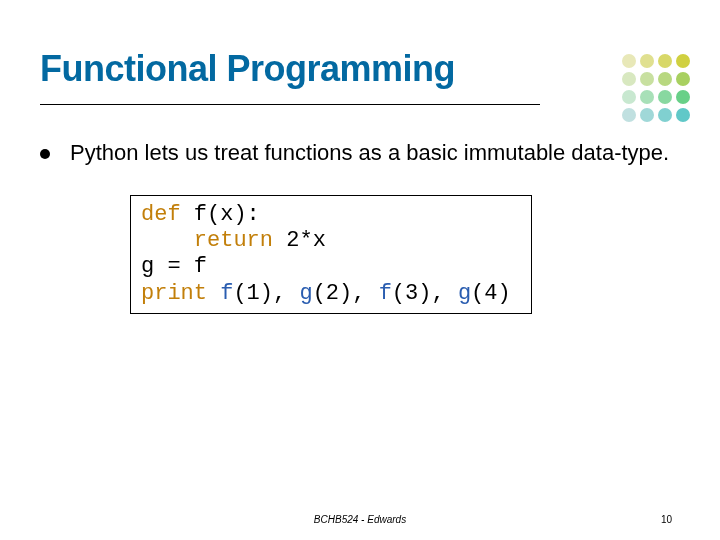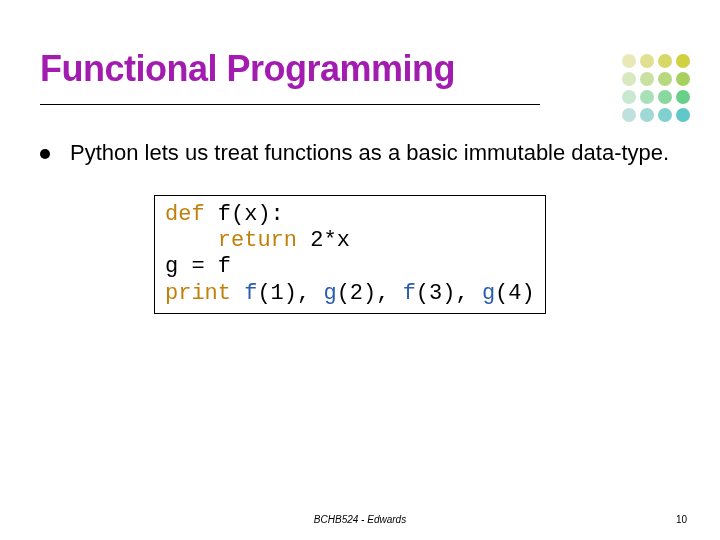--- a/index.html
+++ b/index.html
@@ -2,21 +2,21 @@
 <html><head>
 <meta charset="utf-8">
 <style>
   * { margin: 0; padding: 0; box-sizing: border-box; }
   html, body { width: 720px; height: 540px; background: #fff; font-family: Arial, Helvetica, sans-serif; color: #000; }
   .slide { position: relative; width: 720px; height: 540px; padding: 48px 40px 40px 40px; }
   .title-wrap { position: relative; }
   .title {
     font-size: 36px;
     font-weight: bold;
-    color: #a21caf;
+    color: #0369a1;
     padding-bottom: 10px;
     letter-spacing: -0.5px;
   }
   .title-line {
     border: none;
     border-top: 1px solid #000;
     width: 500px;
     margin-top: 4px;
   }
   .dots {
@@ -40,24 +40,24 @@
   .bullet-dot {
     width: 10px; height: 10px; background: #000; border-radius: 50%;
     margin-top: 10px; margin-right: 20px; flex-shrink: 0;
   }
   .bullet-text {
     font-size: 22px;
     line-height: 1.25;
   }
   .code-block {
     border: 1px solid #000;
-    margin-left: 114px;
+    margin-left: 90px;
     margin-top: 8px;
     margin-bottom: 22px;
-    padding: 6px 10px 6px 10px;
+    padding: 6px 20px 6px 10px;
     font-family: "Courier New", Courier, monospace;
     font-size: 22px;
     line-height: 1.2;
     white-space: pre;
     display: inline-block;
   }
   .kw { color: #c27f0a; }
   .fn { color: #2a5db0; }
   .footer {
     position: absolute;
@@ -68,21 +68,21 @@
     color: #000;
   }
   .footer-center {
     position: absolute;
     left: 50%;
     transform: translateX(-50%);
     font-style: italic;
   }
   .footer-right {
     position: absolute;
-    right: 33px;
+    right: 48px;
   }
 </style>
 </head>
 <body>
 
 <div class="slide">
 
   <div class="dots">
     <span style="background: rgb(232, 232, 184);"></span>
       <span style="background: rgb(224, 224, 144);"></span>

